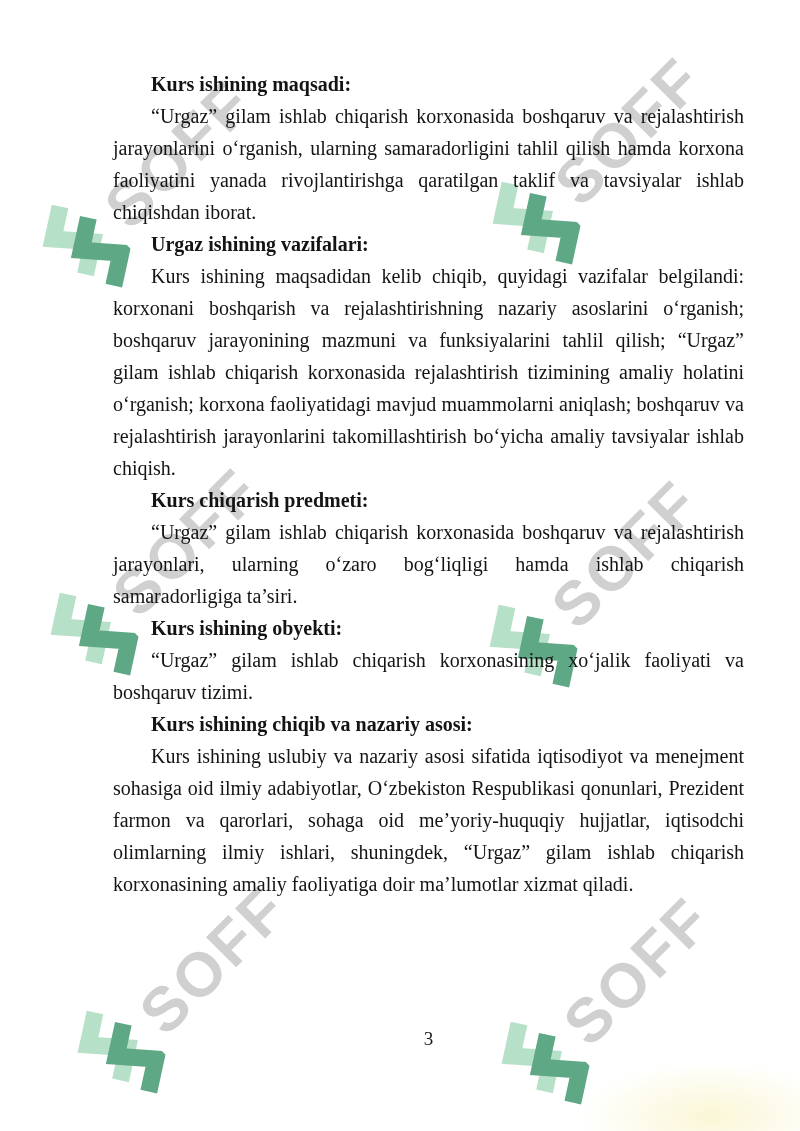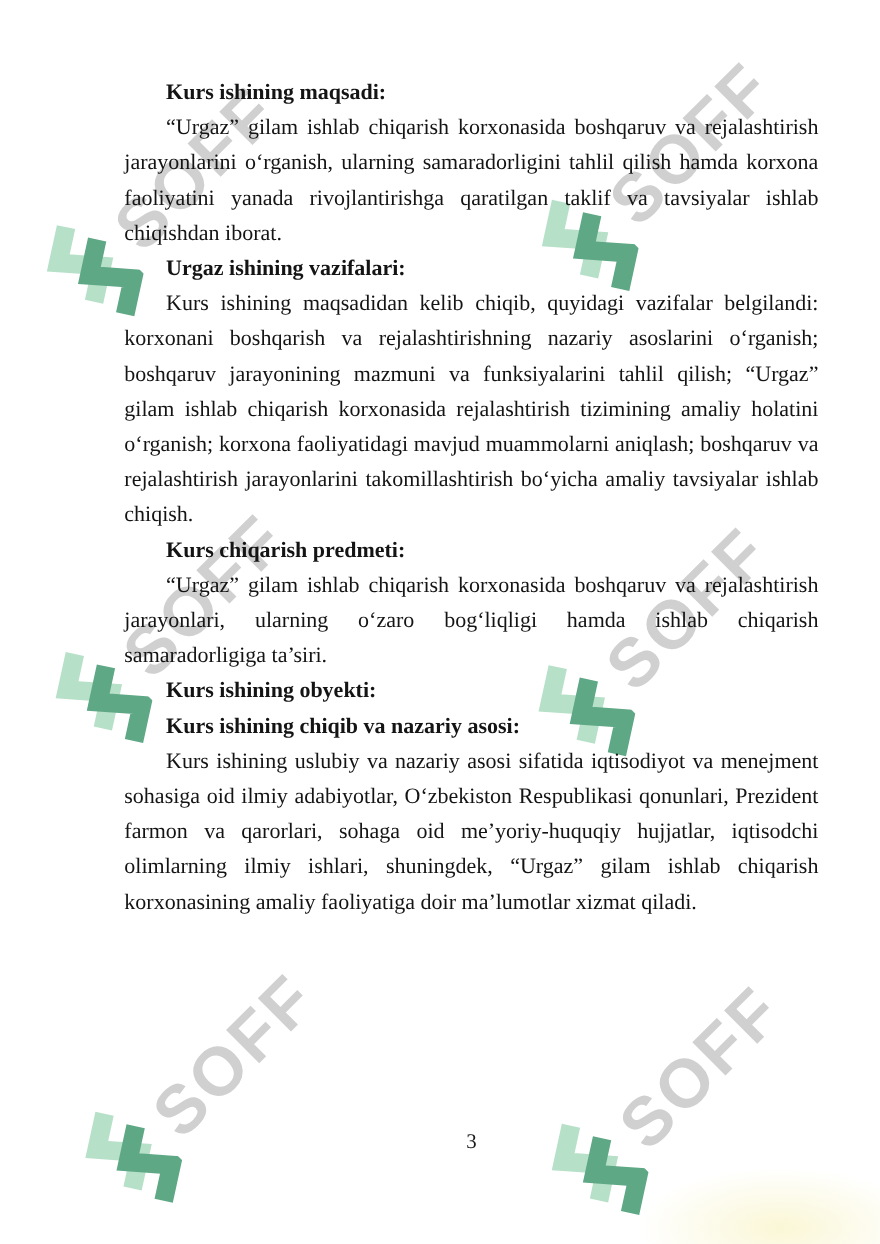--- a/index.html
+++ b/index.html
@@ -146,20 +146,21 @@
     <p class="heading">Kurs ishining maqsadi:</p>
     <p>“Urgaz” gilam ishlab chiqarish korxonasida boshqaruv va rejalashtirish jarayonlarini o‘rganish, ularning samaradorligini tahlil qilish hamda korxona faoliyatini yanada rivojlantirishga qaratilgan taklif va tavsiyalar ishlab chiqishdan iborat.</p>
 
     <p class="heading">Urgaz ishining vazifalari:</p>
     <p>Kurs ishining maqsadidan kelib chiqib, quyidagi vazifalar belgilandi: korxonani boshqarish va rejalashtirishning nazariy asoslarini o‘rganish; boshqaruv jarayonining mazmuni va funksiyalarini tahlil qilish; “Urgaz” gilam ishlab chiqarish korxonasida rejalashtirish tizimining amaliy holatini o‘rganish; korxona faoliyatidagi mavjud muammolarni aniqlash; boshqaruv va rejalashtirish jarayonlarini takomillashtirish bo‘yicha amaliy tavsiyalar ishlab chiqish.</p>
 
     <p class="heading">Kurs chiqarish predmeti:</p>
     <p>“Urgaz” gilam ishlab chiqarish korxonasida boshqaruv va rejalashtirish jarayonlari, ularning o‘zaro bog‘liqligi hamda ishlab chiqarish samaradorligiga ta’siri.</p>
 
     <p class="heading">Kurs ishining obyekti:</p>
+    <p>“Urgaz” gilam ishlab chiqarish korxonasining xo‘jalik faoliyati va boshqaruv tizimi.</p>
 
     <p class="heading">Kurs ishining chiqib va nazariy asosi:</p>
     <p>Kurs ishining uslubiy va nazariy asosi sifatida iqtisodiyot va menejment sohasiga oid ilmiy adabiyotlar, O‘zbekiston Respublikasi qonunlari, Prezident farmon va qarorlari, sohaga oid me’yoriy-huquqiy hujjatlar, iqtisodchi olimlarning ilmiy ishlari, shuningdek, “Urgaz” gilam ishlab chiqarish korxonasining amaliy faoliyatiga doir ma’lumotlar xizmat qiladi.</p>
   </div>
 
   <div class="page-number">3</div>
 
 </div>
 
 </body></html>

